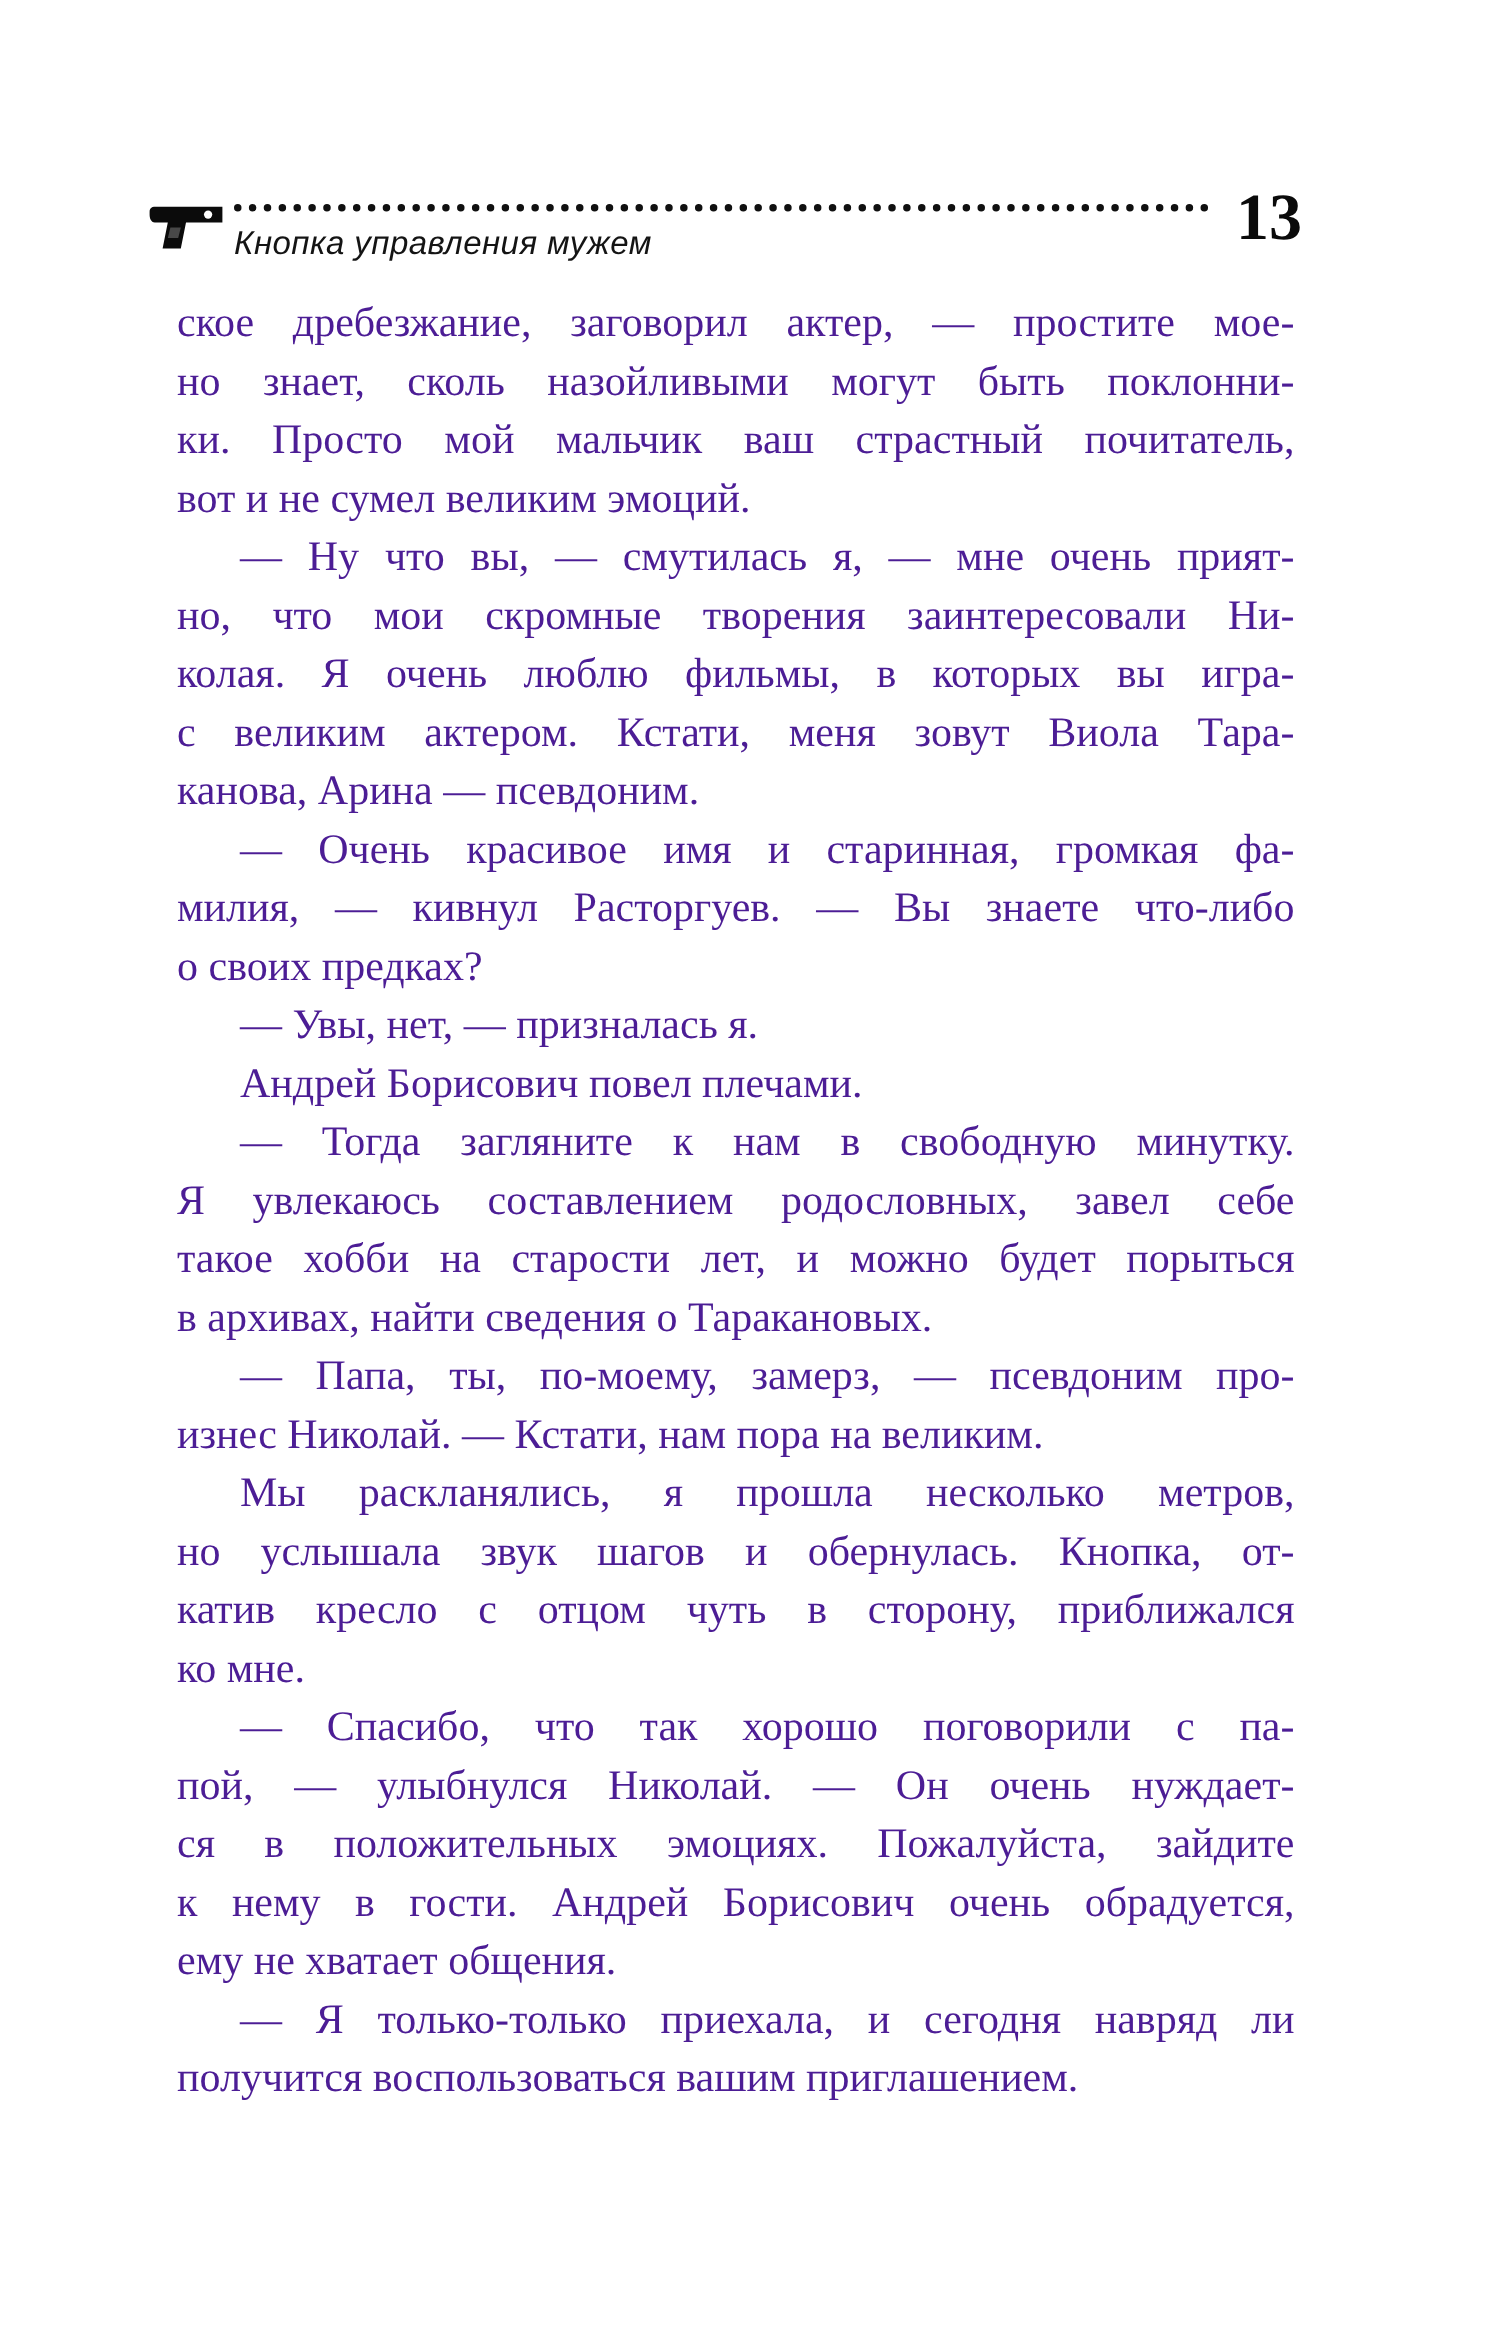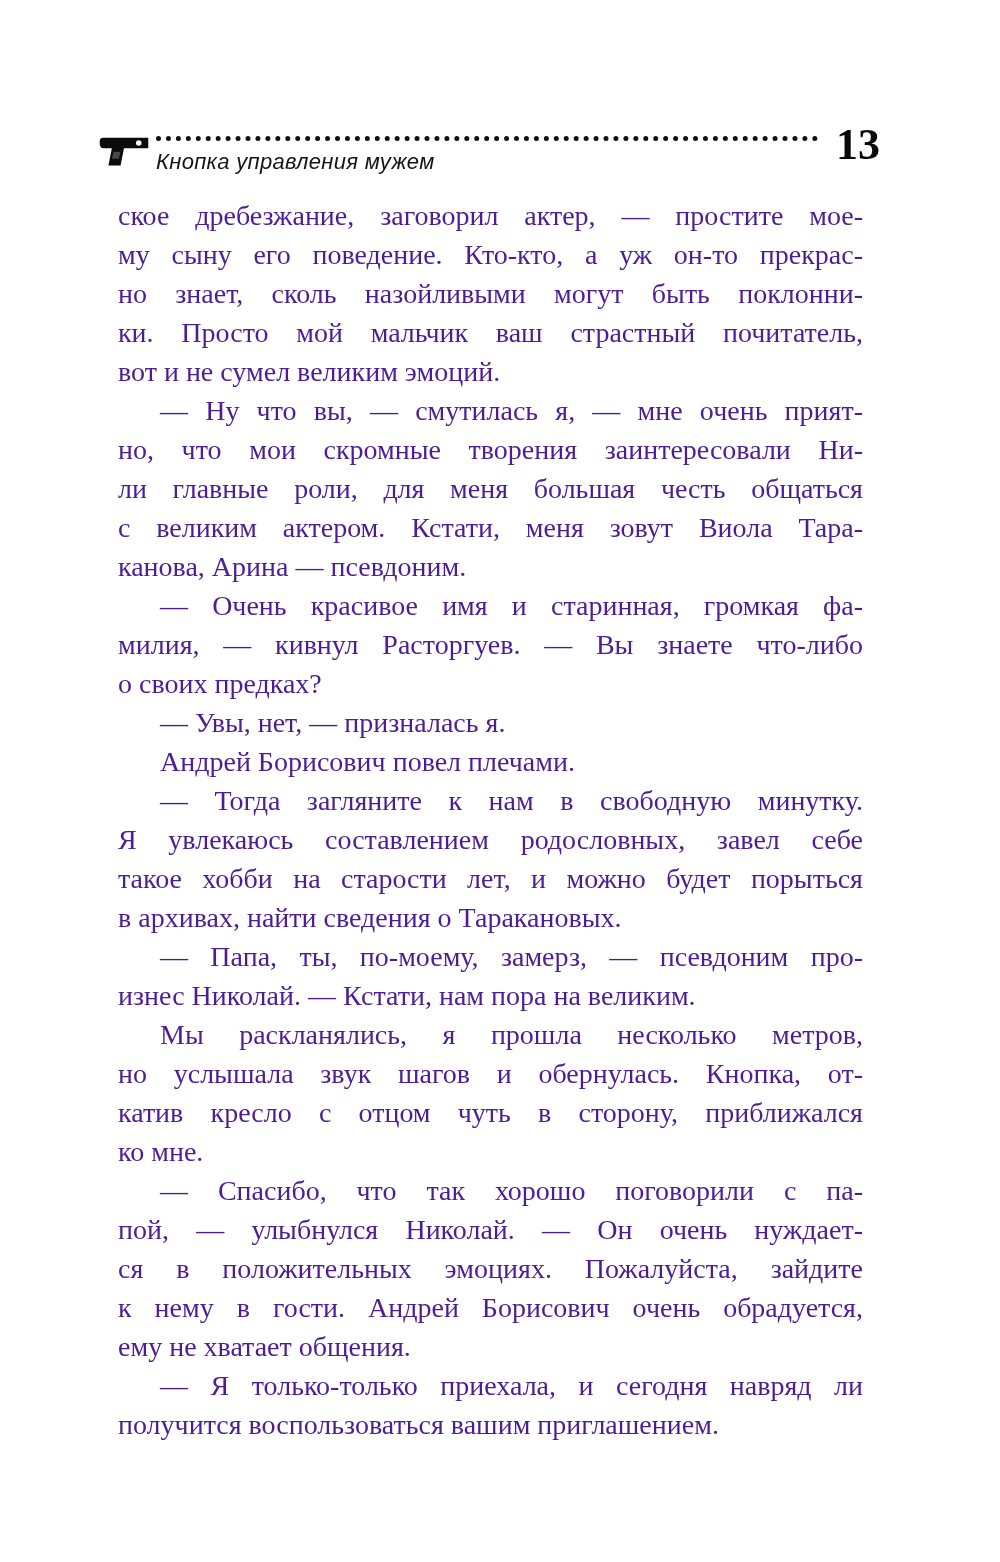--- a/index.html
+++ b/index.html
@@ -15,21 +15,21 @@
     background: #ffffff;
     color: #0c0c0c;
     overflow: hidden;
   }
 
   
   .running-head {
     position: absolute;
     top: 128px;
     left: 98px;
-    right: 120px;
+    right: 132px;
     display: flex;
     align-items: flex-start;
   }
 
   .gun {
     width: 52px;
     height: 40px;
     flex: 0 0 auto;
     margin-right: 6px;
     margin-top: 2px;
@@ -114,29 +114,28 @@
       <div class="dots"></div>
       <div class="head-title">Кнопка управления мужем</div>
     </div>
 
     <span class="page-num">13</span>
   </header>
 
   <main class="body-text" id="body-text">
       <div class="para">
         <div class="line">ское дребезжание, заговорил актер, — простите мое-</div>
-        <div class="line">му сыну его поведение. Кто-кто, а уж он-то прекрас-</div>
         <div class="line">но знает, сколь назойливыми могут быть поклонни-</div>
         <div class="line">ки. Просто мой мальчик ваш страстный почитатель,</div>
         <div class="line last">вот и не сумел великим эмоций.</div>
       </div>
       <div class="para">
         <div class="line indent">— Ну что вы, — смутилась я, — мне очень прият-</div>
         <div class="line">но, что мои скромные творения заинтересовали Ни-</div>
-        <div class="line">ли главные роли, для меня большая честь общаться</div>
+        <div class="line">колая. Я очень люблю фильмы, в которых вы игра-</div>
         <div class="line">с великим актером. Кстати, меня зовут Виола Тара-</div>
         <div class="line last">канова, Арина — псевдоним.</div>
       </div>
       <div class="para">
         <div class="line indent">— Очень красивое имя и старинная, громкая фа-</div>
         <div class="line">милия, — кивнул Расторгуев. — Вы знаете что-либо</div>
         <div class="line last">о своих предках?</div>
       </div>
       <div class="para">
         <div class="line last indent">— Увы, нет, — призналась я.</div>

